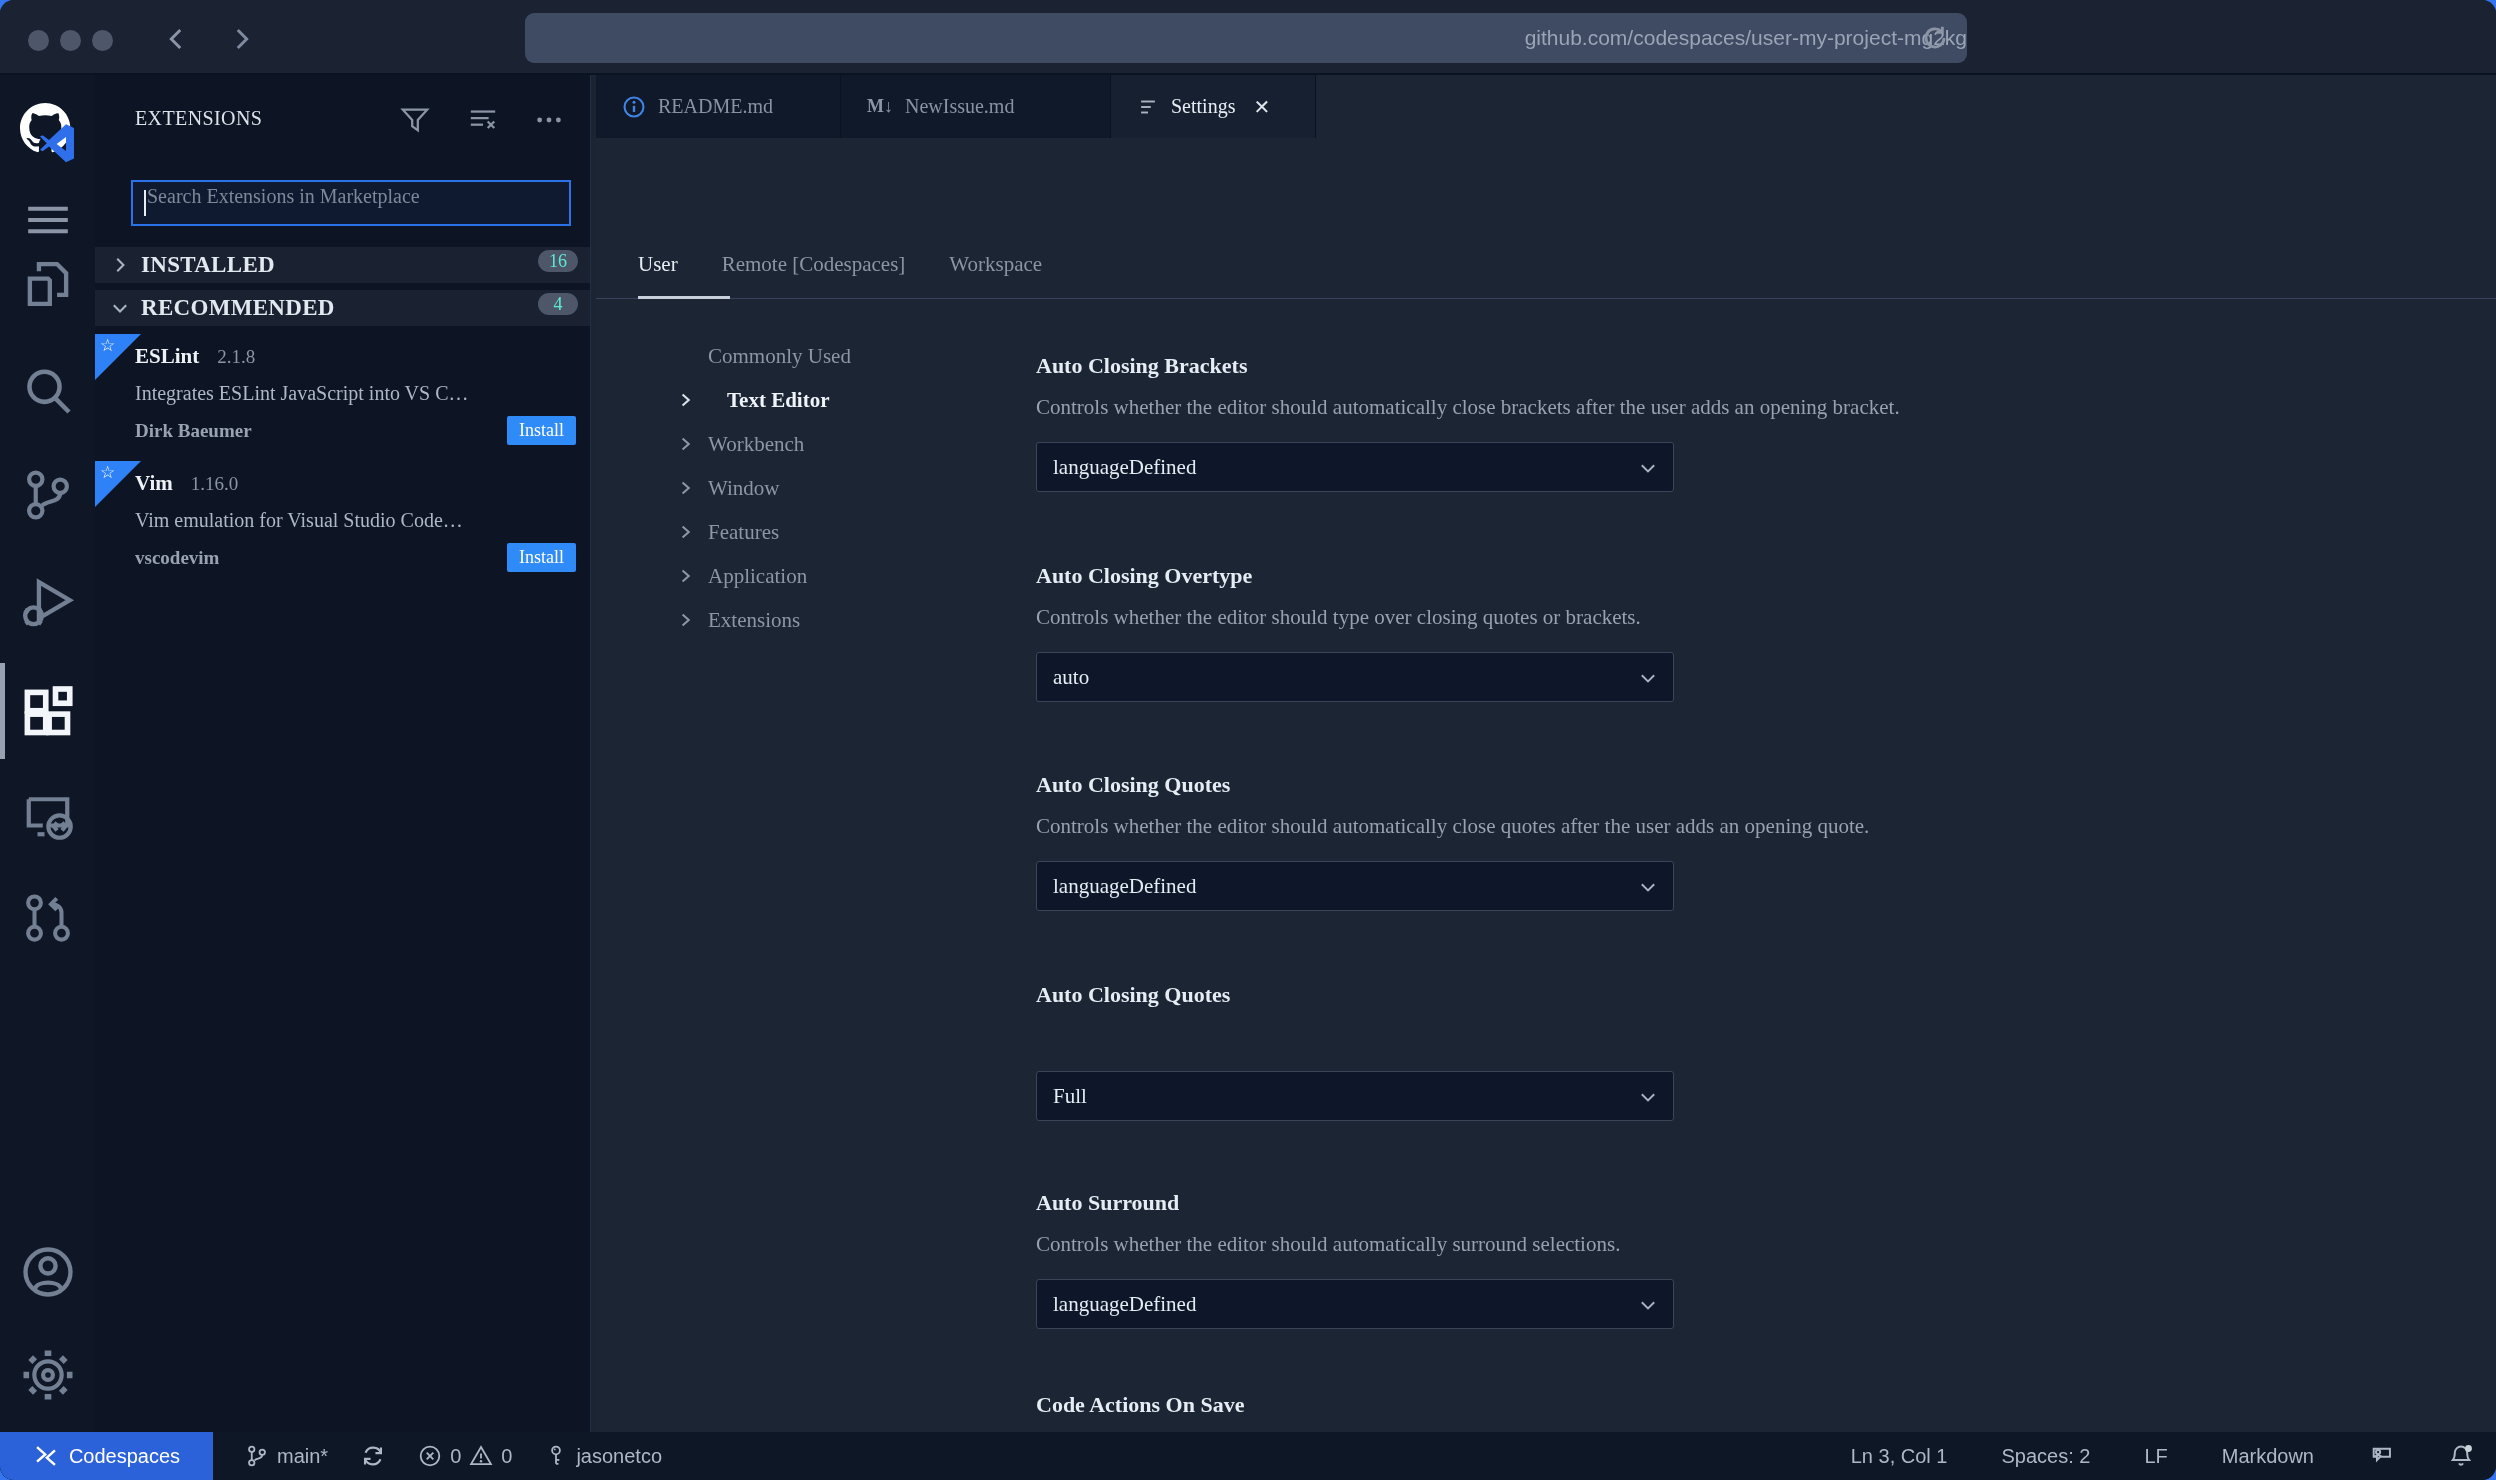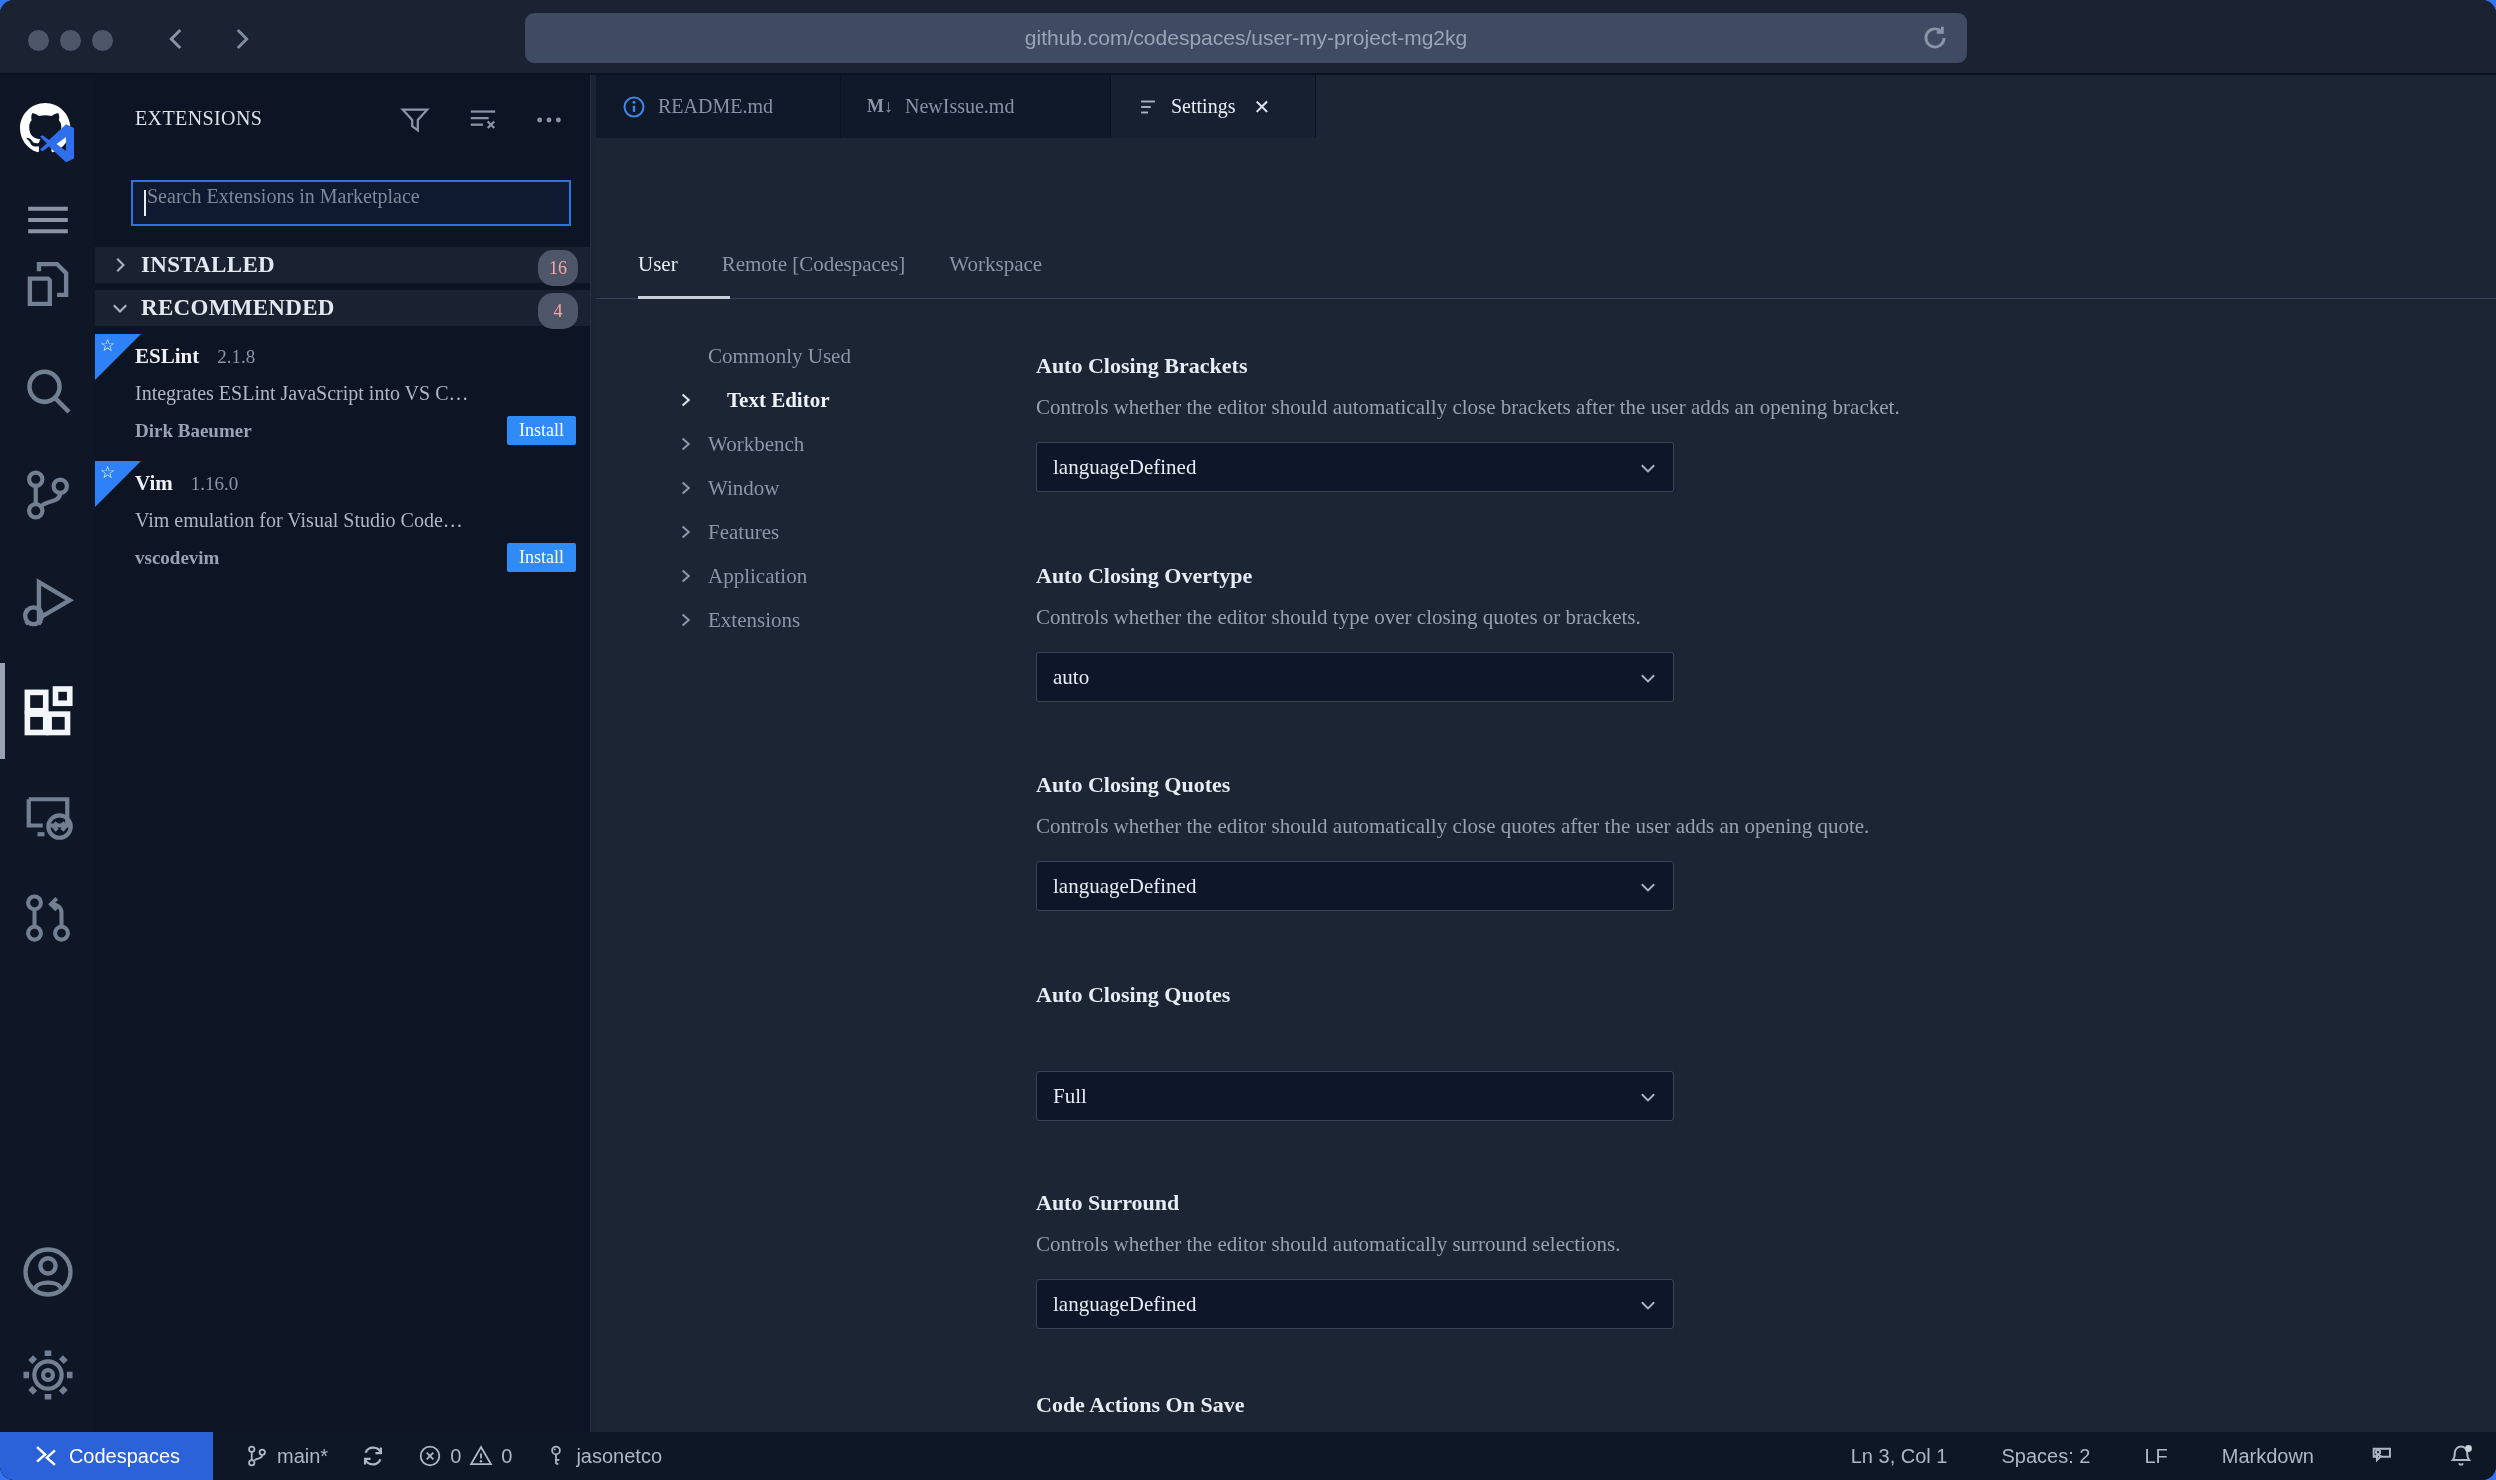--- a/index.html
+++ b/index.html
@@ -5,42 +5,42 @@
   html,body{margin:0;padding:0;background:#3575f0;font-family:"Liberation Sans","DejaVu Sans",sans-serif;}
   .stage{position:relative;width:2496px;height:1480px;background:#3575f0;overflow:hidden;}
   .window{position:absolute;inset:0;border-radius:14px;overflow:hidden;background:#1b2433;}
 
   
   .chrome{position:absolute;left:0;top:0;right:0;height:73px;background:#1b2232;border-bottom:2px solid #0a1322;}
   .traffic{position:absolute;left:28px;top:30px;display:flex;gap:11px;}
   .dot{width:21px;height:21px;border-radius:50%;background:#4d5769;}
   .navarrow{position:absolute;top:26px;width:26px;height:26px;}
   .urlbar{position:absolute;left:525px;top:13px;width:1442px;height:50px;background:#3f4b63;border-radius:9px;
-          display:flex;align-items:center;justify-content:center;}
+          display:flex;align-items:center;justify-content:flex-end;}
   .urlbar .url-text{color:#9aa4b6;font-size:21px;}
   .reload{position:absolute;right:18px;top:11px;}
 
   
   .app{position:absolute;left:0;top:75px;right:0;bottom:48px;font-family:Liberation Serif, serif;}
   .activitybar{position:absolute;left:0;top:0;width:95px;height:100%;background:#0f1727;border-right:1px solid #1c2638;}
   .ab-item{position:absolute;left:0;width:95px;display:flex;justify-content:center;}
   .ab-indicator{position:absolute;left:0;top:588px;width:5px;height:96px;background:#97a2b2;}
 
   .sidebar{position:absolute;left:95px;top:0;width:495px;height:100%;background:#0d1524;border-right:1px solid #222e44;}
   .sb-header{position:absolute;left:0;top:22px;width:100%;height:44px;}
   .sb-title{position:absolute;left:40px;top:10px;color:#dde3ea;font-size:20px;letter-spacing:.4px;}
   .sb-hicon{position:absolute;top:8px;}
   .sb-search{position:absolute;left:36px;top:105px;width:440px;height:46px;background:#0f1a30;border:2px solid #2b72e8;box-sizing:border-box;}
   .sb-search input{position:absolute;inset:0;background:transparent;border:0;outline:0;color:#dfe5ec;font-size:20px;padding:0 12px 14px 14px;font-family:inherit;width:100%;height:100%;box-sizing:border-box;}
   .sb-search input::placeholder{color:#7e8899;}
   .caret{position:absolute;left:11px;top:8px;width:2px;height:26px;background:#e8eef5;}
   .sb-section{position:absolute;left:0;width:100%;height:36px;background:#1a2231;display:flex;align-items:center;}
   .sb-section .chev{margin-left:14px;}
   .sb-section .lbl{margin-left:10px;color:#e2e8ef;font-weight:bold;font-size:23px;letter-spacing:.3px;}
-  .badge{position:absolute;right:12px;top:3px;min-width:40px;height:36px;border-radius:15px;background:#4d5769;color:#fca5a5;
+  .badge{position:absolute;right:12px;top:3px;min-width:40px;height:22px;border-radius:15px;background:#4d5769;color:#5eead4;
          font-size:18px;display:flex;align-items:center;justify-content:center;}
   .ext-item{position:absolute;left:0;width:100%;height:122px;}
   .ribbon{position:absolute;left:0;top:0;width:0;height:0;border-top:46px solid #2f81f7;border-right:46px solid transparent;}
   .ribbon-star{position:absolute;left:5px;top:1px;color:#fff;font-size:17px;}
   .ext-line1{position:absolute;left:40px;top:10px;}
   .ext-name{color:#eef2f7;font-weight:bold;font-size:21px;}
   .ext-ver{color:#8b95a6;font-size:19px;margin-left:14px;}
   .ext-desc{position:absolute;left:40px;top:48px;color:#aeb8c4;font-size:20px;width:430px;white-space:nowrap;overflow:hidden;}
   .ext-pub{position:absolute;left:40px;top:86px;color:#98a2b2;font-weight:bold;font-size:19px;}
   .install-btn{position:absolute;right:14px;top:82px;background:#2f8bf7;color:#fff;font-size:18px;padding:4px 12px;border-radius:2px;}

